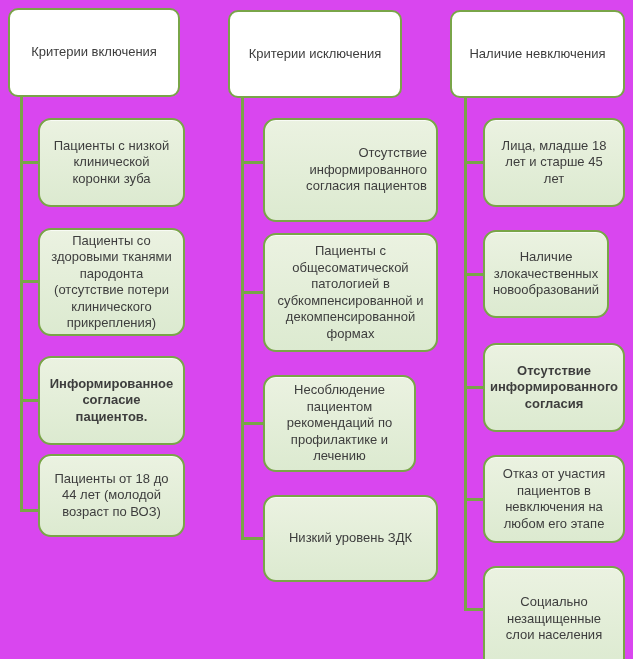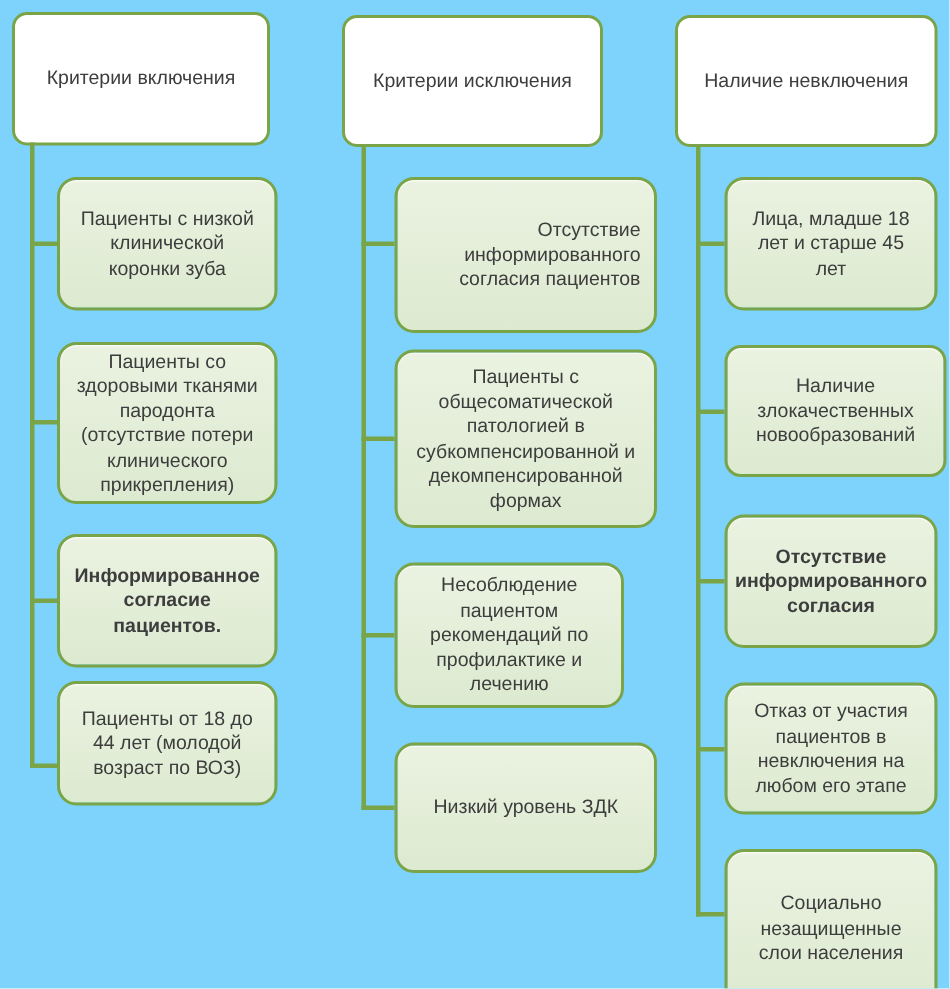--- a/index.html
+++ b/index.html
@@ -1,20 +1,20 @@
 <!DOCTYPE html>
 <html><head>
 <meta charset="utf-8">
 <style>
   html, body { margin: 0; padding: 0; background: #ffffff; }
   #diagram {
     position: relative;
     width: 633px;
     height: 659px;
-    background: #7dd3fc;
+    background: #d946ef;
     font-family: "Liberation Sans", sans-serif;
     overflow: hidden;
   }
   .box {
     position: absolute;
     box-sizing: border-box;
     border: 2px solid var(--border, #79a548);
     display: flex;
     align-items: center;
     justify-content: center;
@@ -77,19 +77,19 @@
     <div class="box header-box" style="left:450px; top:10px; width:175px; height:88px;">Наличие невключения</div>
 
     <div class="line" style="left:464px; top:96px; width:3px; height:515px;"></div>
     <div class="line" style="left:464px; top:161px; width:19px; height:3px;"></div>
     <div class="line" style="left:464px; top:273px; width:19px; height:3px;"></div>
     <div class="line" style="left:464px; top:386px; width:19px; height:3px;"></div>
     <div class="line" style="left:464px; top:498px; width:19px; height:3px;"></div>
     <div class="line" style="left:464px; top:608px; width:19px; height:3px;"></div>
 
     <div class="box item-box" style="left:483px; top:118px; width:142px; height:89px;">Лица, младше 18 лет и старше 45 лет</div>
-    <div class="box item-box" style="left:483px; top:230px; width:148px; height:88px;border-radius:11px;">Наличие злокачественных новообразований</div>
+    <div class="box item-box" style="left:483px; top:230px; width:126px; height:88px;">Наличие злокачественных новообразований</div>
     <div class="box item-box" style="left:483px; top:343px; width:142px; height:89px;font-weight:bold;">Отсутствие информированного согласия</div>
     <div class="box item-box" style="left:483px; top:455px; width:142px; height:88px;">Отказ от участия пациентов в невключения на любом его этапе</div>
     <div class="box item-box" style="left:483px; top:566px; width:142px; height:106px;">Социально незащищенные слои населения</div>
   </div>
 
 </div>
 
 </body></html>

